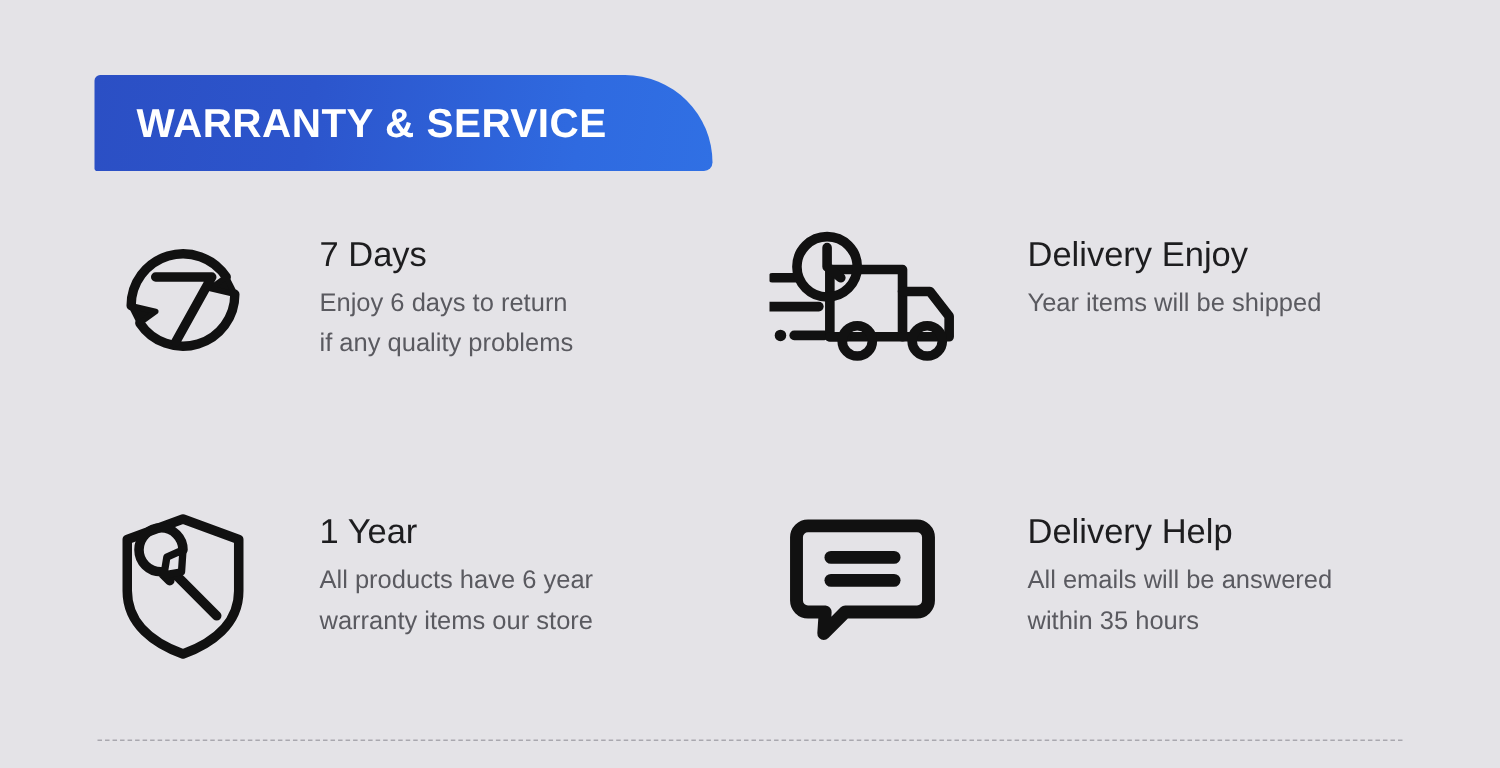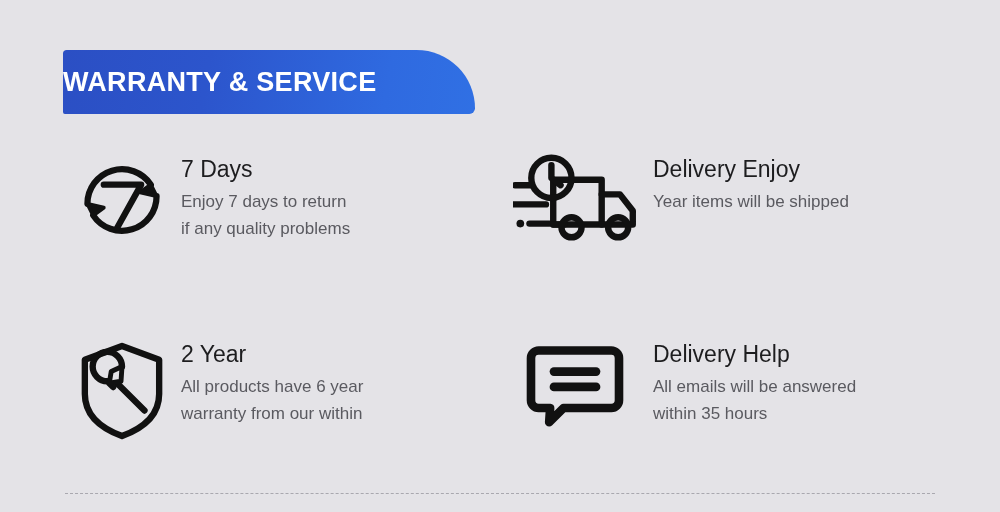--- a/index.html
+++ b/index.html
@@ -29,38 +29,40 @@
     border-top-right-radius: 62px;
     border-bottom-right-radius: 6px;
     display: flex;
     align-items: center;
   }
   .banner-title {
     color: #ffffff;
     font-size: 27px;
     font-weight: bold;
     letter-spacing: 0.3px;
+    padding-left: 28px;
     white-space: nowrap;
   }
 
   
   .grid {
     position: absolute;
     left: 63px;
     top: 150px;
     width: 880px;
     display: grid;
     grid-template-columns: 430px 430px;
     grid-template-rows: 185px auto;
     column-gap: 20px;
   }
 
   .feature {
     display: flex;
     align-items: flex-start;
+    gap: 32px;
   }
 
   .feature-icon {
     width: 118px;
     flex: 0 0 118px;
     display: flex;
     align-items: flex-start;
     justify-content: center;
     padding-top: 2px;
   }
@@ -121,21 +123,21 @@
 
         <path d="M20 66 L14 54 L31 58 Z" fill="#111111" stroke="#111111" stroke-width="4" stroke-linejoin="round"></path>
 
         <g fill="none" stroke="#111111" stroke-width="6.5" stroke-linecap="round" stroke-linejoin="round">
           <path d="M31 34 L70 34 L45 79"></path>
         </g>
       </svg>
     </div>
     <div class="feature-text">
       <div class="feature-title">7 Days</div>
-      <div class="feature-line">Enjoy 7 days to return</div>
+      <div class="feature-line">Enjoy 6 days to return</div>
       <div class="feature-line">if any quality problems</div>
     </div>
   </div>
 
   <div class="feature">
     <div class="feature-icon" style="flex:0 0 140px;width:140px;justify-content:flex-start;">
       <svg width="128" height="92" viewBox="0 0 140 100">
         <g fill="none" stroke="#111111" stroke-width="7" stroke-linecap="round" stroke-linejoin="round">
 
           <path d="M2 36 L20 36"></path>
@@ -175,23 +177,23 @@
           <path d="M45 5 L83 19 L83 54 C83 77 64 90 45 97 C26 90 7 77 7 54 L7 19 Z"></path>
 
           <path d="M41 44 L68 71"></path>
 
           <path d="M45 26 A15 15 0 1 0 30 41 L36 47"></path>
           <path d="M45 26 L34 31 L32 43 L44 41 Z" stroke-width="5"></path>
         </g>
       </svg>
     </div>
     <div class="feature-text">
-      <div class="feature-title">2 Year</div>
+      <div class="feature-title">1 Year</div>
       <div class="feature-line">All products have 6 year</div>
-      <div class="feature-line">warranty from our within</div>
+      <div class="feature-line">warranty items our store</div>
     </div>
   </div>
 
   <div class="feature row2">
     <div class="feature-icon" style="flex:0 0 140px;width:140px;justify-content:flex-start;padding-left:12px;">
       <svg width="100" height="88" viewBox="0 0 104 92">
         <g fill="none" stroke="#111111" stroke-width="9" stroke-linecap="round" stroke-linejoin="round">
 
           <path d="M14 10 L90 10 A8 8 0 0 1 98 18 L98 62 A8 8 0 0 1 90 70 L40 70 L25 85 L26 70 L14 70 A8 8 0 0 1 6 62 L6 18 A8 8 0 0 1 14 10 Z"></path>
 

